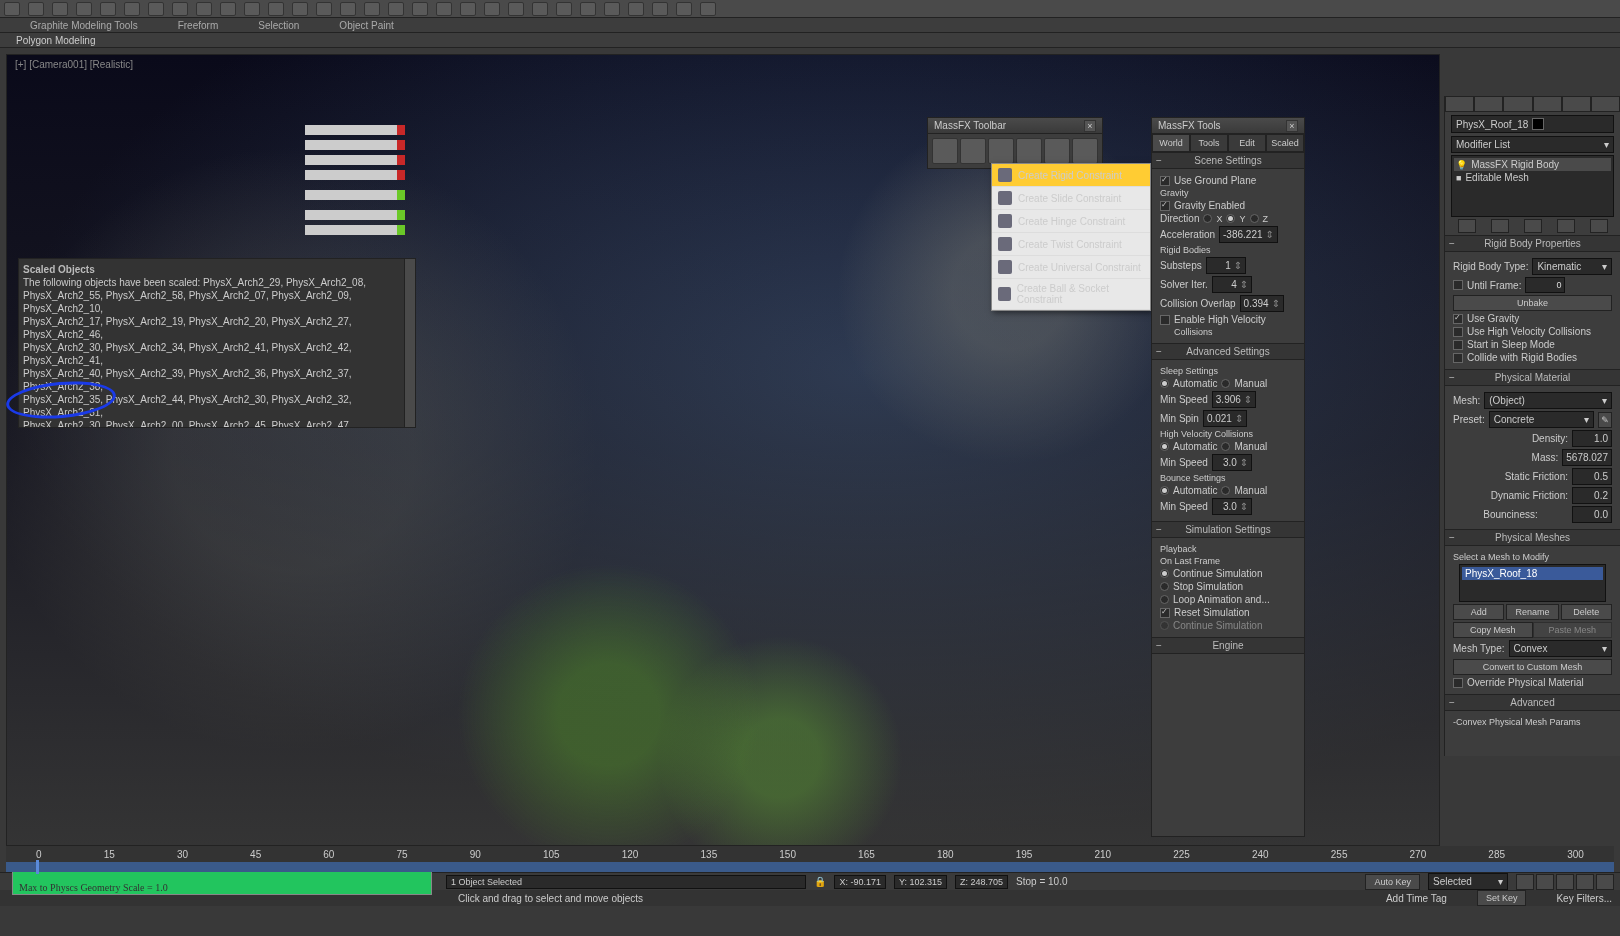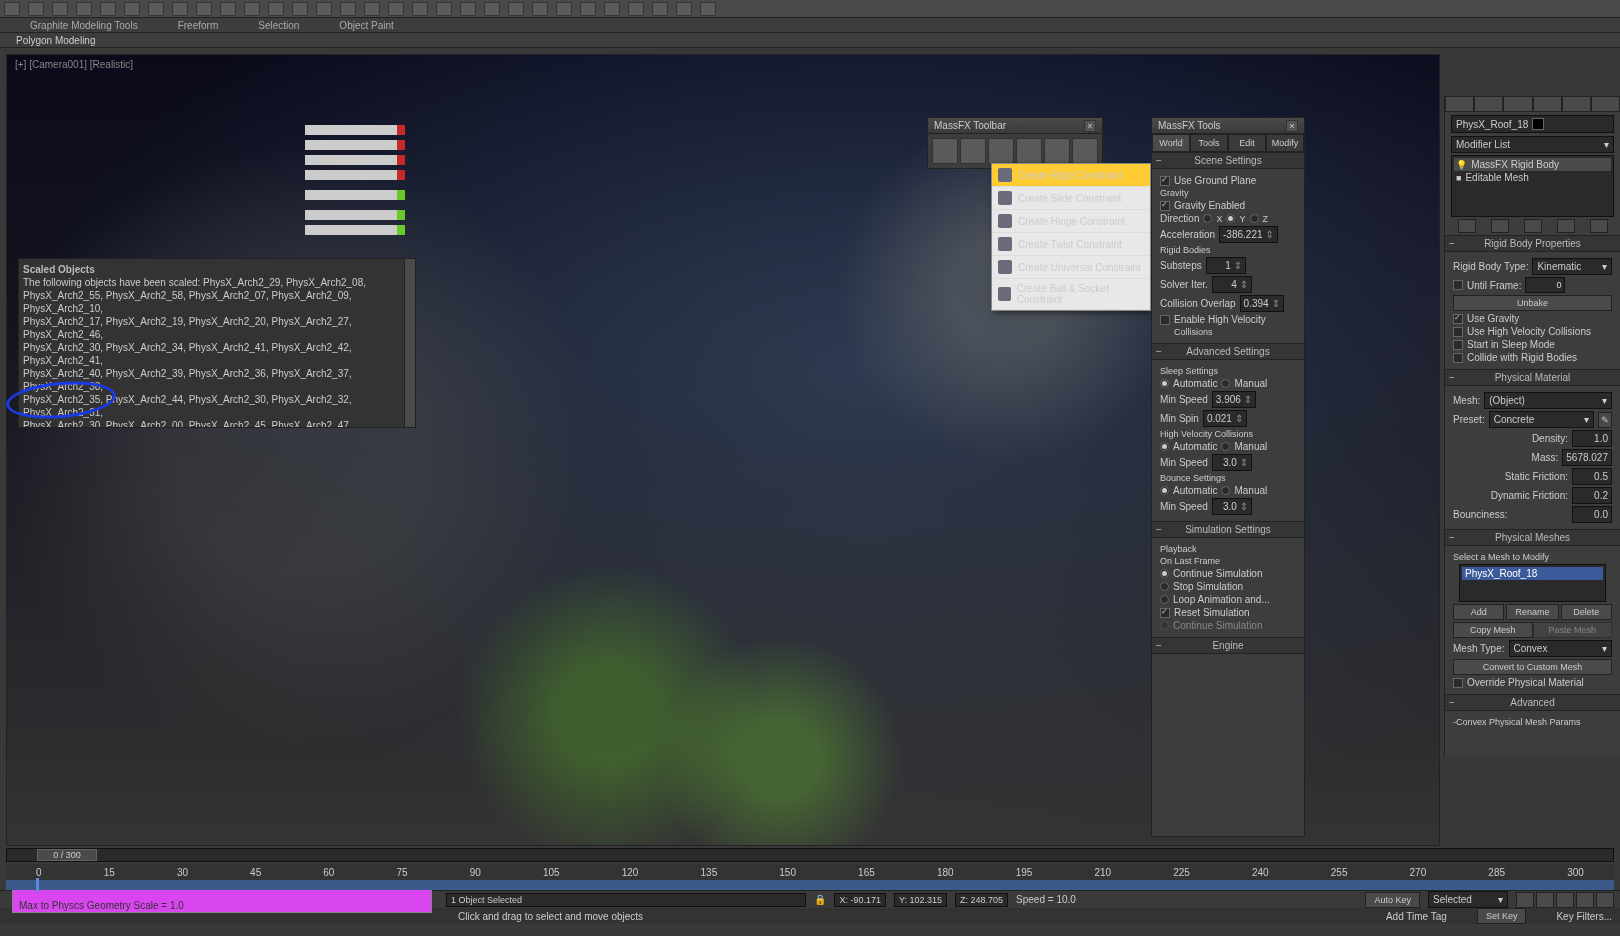--- a/index.html
+++ b/index.html
@@ -87,21 +87,21 @@
 .time-slider{height:14px;background:#2a2a2a;border:1px solid #111;margin:2px 6px;position:relative}
 .time-slider .thumb{position:absolute;left:30px;width:60px;height:12px;background:#4a4a4a;border:1px solid #666;text-align:center;font-size:9px}
 .track-ruler{height:16px;margin:0 6px;background:#333;display:flex;justify-content:space-between;padding:0 30px;align-items:center;color:#888;font-size:9px}
 .track-bar{height:10px;margin:0 6px;background:linear-gradient(90deg,#3a5a8a,#3a5a8a);position:relative}
 .track-bar::before{content:"";position:absolute;left:30px;width:3px;top:-2px;bottom:-2px;background:#5a8ada}
 .status{display:flex;height:18px;align-items:center;padding:0 6px;gap:8px;background:#3a3a3a;border-top:1px solid #222}
 .status .field{background:#2a2a2a;border:1px solid #111;padding:1px 4px;font-size:9px}
 .anim-controls{display:flex;gap:2px}
 .anim-controls div{width:18px;height:16px;background:#4a4a4a;border:1px solid #222}
 .prompt{height:16px;display:flex;align-items:center;padding:0 8px;background:#333;font-size:9px;color:#aaa;gap:30px}
-.maxscript{height:16px;background:#d946ef;color:#333;font-family:Liberation Sans, sans-serif;font-size:10px;padding:12px 6px;margin:2px 6px;border:1px solid #888}
+.maxscript{height:16px;background:#22c55e;color:#333;font-family:Liberation Serif, serif;font-size:10px;padding:12px 6px;margin:2px 6px;border:1px solid #888}
 </style>
 </head>
 <body>
 
 <div class="toolbar-top">
   <div class="tbtn"></div>
     <div class="tbtn"></div>
     <div class="tbtn"></div>
     <div class="tbtn"></div>
     <div class="tbtn"></div>
@@ -193,21 +193,21 @@
 
     <div id="massfx-tools" class="panel">
       <div class="panel-title">
         <span>MassFX Tools</span>
         <span class="close-x">×</span>
       </div>
       <div class="tabs">
         <div class="tab active">World</div>
         <div class="tab">Tools</div>
         <div class="tab">Edit</div>
-        <div class="tab">Modify</div>
+        <div class="tab">Scaled</div>
       </div>
       <div class="section-hdr">Scene Settings</div>
       <div class="section-body">
         <div class="row">
             <div class="chk on"></div>
             <span>Use Ground Plane</span>
           </div>
         <div class="row">Gravity</div>
         <div class="row">
             <div class="chk on"></div>
@@ -521,21 +521,21 @@
             <span>0.5</span>
           </div>
         </div>
       <div class="row">
           <span style="flex:1;text-align:right">Dynamic Friction:</span>
           <div class="spinner">
             <span>0.2</span>
           </div>
         </div>
       <div class="row">
-          <span style="flex:1;text-align:left">Bounciness:</span>
+          <span style="flex:1;text-align:center">Bounciness:</span>
           <div class="spinner">
             <span>0.0</span>
           </div>
         </div>
     </div>
 
     <div class="section-hdr">Physical Meshes</div>
     <div class="section-body">
       <div class="row">Select a Mesh to Modify</div>
       <div class="listbox">
@@ -566,23 +566,20 @@
         </div>
     </div>
     <div class="section-hdr">Advanced</div>
     <div class="section-body">
         <div class="row">-Convex Physical Mesh Params</div>
       </div>
   </div>
 </div>
 
 <div class="timeline">
-  <div class="time-slider">
-    <div class="thumb">0 / 300</div>
-  </div>
   <div class="track-ruler" id="ruler">
       <span>0</span>
       <span>15</span>
       <span>30</span>
       <span>45</span>
       <span>60</span>
       <span>75</span>
       <span>90</span>
       <span>105</span>
       <span>120</span>
@@ -600,21 +597,21 @@
       <span>300</span>
     </div>
   <div class="track-bar"></div>
   <div class="status">
     <div class="maxscript" style="flex:0 0 420px">Max to Physcs Geometry Scale = 1.0</div>
     <div class="field" style="flex:0 0 360px">1 Object Selected</div>
     <span>🔒</span>
     <div class="field">X: -90.171</div>
     <div class="field">Y: 102.315</div>
     <div class="field">Z: 248.705</div>
-    <span>Speed = 10.0</span>
+    <span>Stop = 10.0</span>
     <div style="flex:1"></div>
     <div class="btn">Auto Key</div>
     <div class="dropdown" style="margin:0;width:80px">
         <span>Selected</span>
         <span>▾</span>
       </div>
     <div class="anim-controls">
       <div></div>
         <div></div>
         <div></div>

